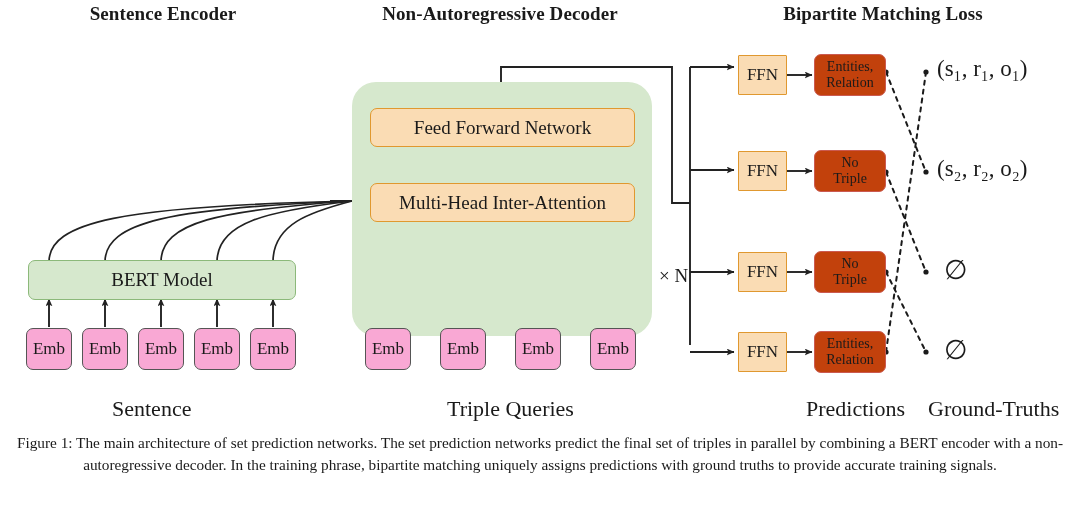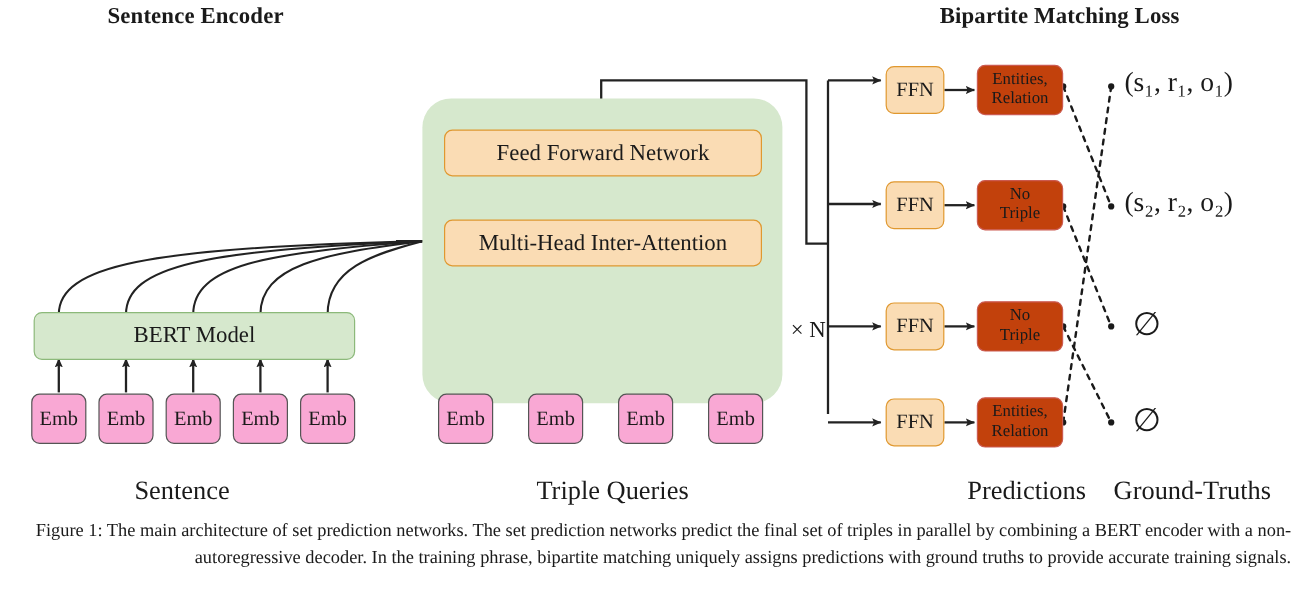--- a/index.html
+++ b/index.html
@@ -22,38 +22,38 @@
     text-align:center;line-height:1.12;
   }
   .box-green{background:#d6e8cd;border:1.6px solid #8cb97a;border-radius:7px;
              font-size:19px;}
   .box-orange{background:#fadcb4;border:1.6px solid #e0982f;border-radius:7px;
               font-size:19px;}
   .box-gray{background:#f9a8d4;border:1.6px solid #555;border-radius:7px;
             font-size:17px;}
   .box-pink{background:#c2410c;border:1.6px solid #cb5a50;border-radius:7px;
             font-size:14px;}
-  .box-ffn{background:#fadcb4;border:1.6px solid #e0982f;border-radius:7px;
+  .box-ffn{background:#fadcb4;border:1.6px solid #e0982f;border-radius:1px;
            font-size:17px;}
 
   
   .decoder-shell{
     position:absolute;background:#d6e8cd;border-radius:24px;
   }
 
   
   .plain-label{position:absolute;font-size:22px;white-space:nowrap;}
   .times-n{position:absolute;font-size:19px;white-space:nowrap;}
   .gt-label{position:absolute;font-size:23px;white-space:nowrap;}
   .emptyset{position:absolute;font-size:27px;white-space:nowrap;line-height:1;}
 
   
   #caption{
     position:absolute;left:4px;top:432px;width:1072px;
-    font-size:15.3px;line-height:1.42;text-align:right;
+    font-size:15.3px;line-height:1.42;text-align:center;
     font-family:"Liberation Serif", serif;
   }
 
   svg#wires{position:absolute;left:0;top:0;width:1080px;height:510px;
             pointer-events:none;}
 </style>
 </head>
 <body>
 
 <div id="stage">
@@ -138,20 +138,21 @@
       <circle cx="886" cy="272" r="2.6"></circle>
         <circle cx="886" cy="352" r="2.6"></circle>
       <circle cx="926" cy="72" r="2.6"></circle>
         <circle cx="926" cy="172" r="2.6"></circle>
       <circle cx="926" cy="272" r="2.6"></circle>
         <circle cx="926" cy="352" r="2.6"></circle>
     </g>
   </svg>
 
   <div class="section-title" style="left:48px;top:3px;width:230px;">Sentence Encoder</div>
+  <div class="section-title" style="left:330px;top:3px;width:340px;">Non-Autoregressive Decoder</div>
   <div class="section-title" style="left:718px;top:3px;width:330px;">Bipartite Matching Loss</div>
 
   <div class="box box-green" style="left:28px;top:260px;width:268px;height:40px;">BERT Model</div>
 
   <div class="box box-gray" style="left:26px;top:328px;width:46px;height:42px;">Emb</div>
   <div class="box box-gray" style="left:82px;top:328px;width:46px;height:42px;">Emb</div>
   <div class="box box-gray" style="left:138px;top:328px;width:46px;height:42px;">Emb</div>
   <div class="box box-gray" style="left:194px;top:328px;width:46px;height:42px;">Emb</div>
   <div class="box box-gray" style="left:250px;top:328px;width:46px;height:42px;">Emb</div>
 

